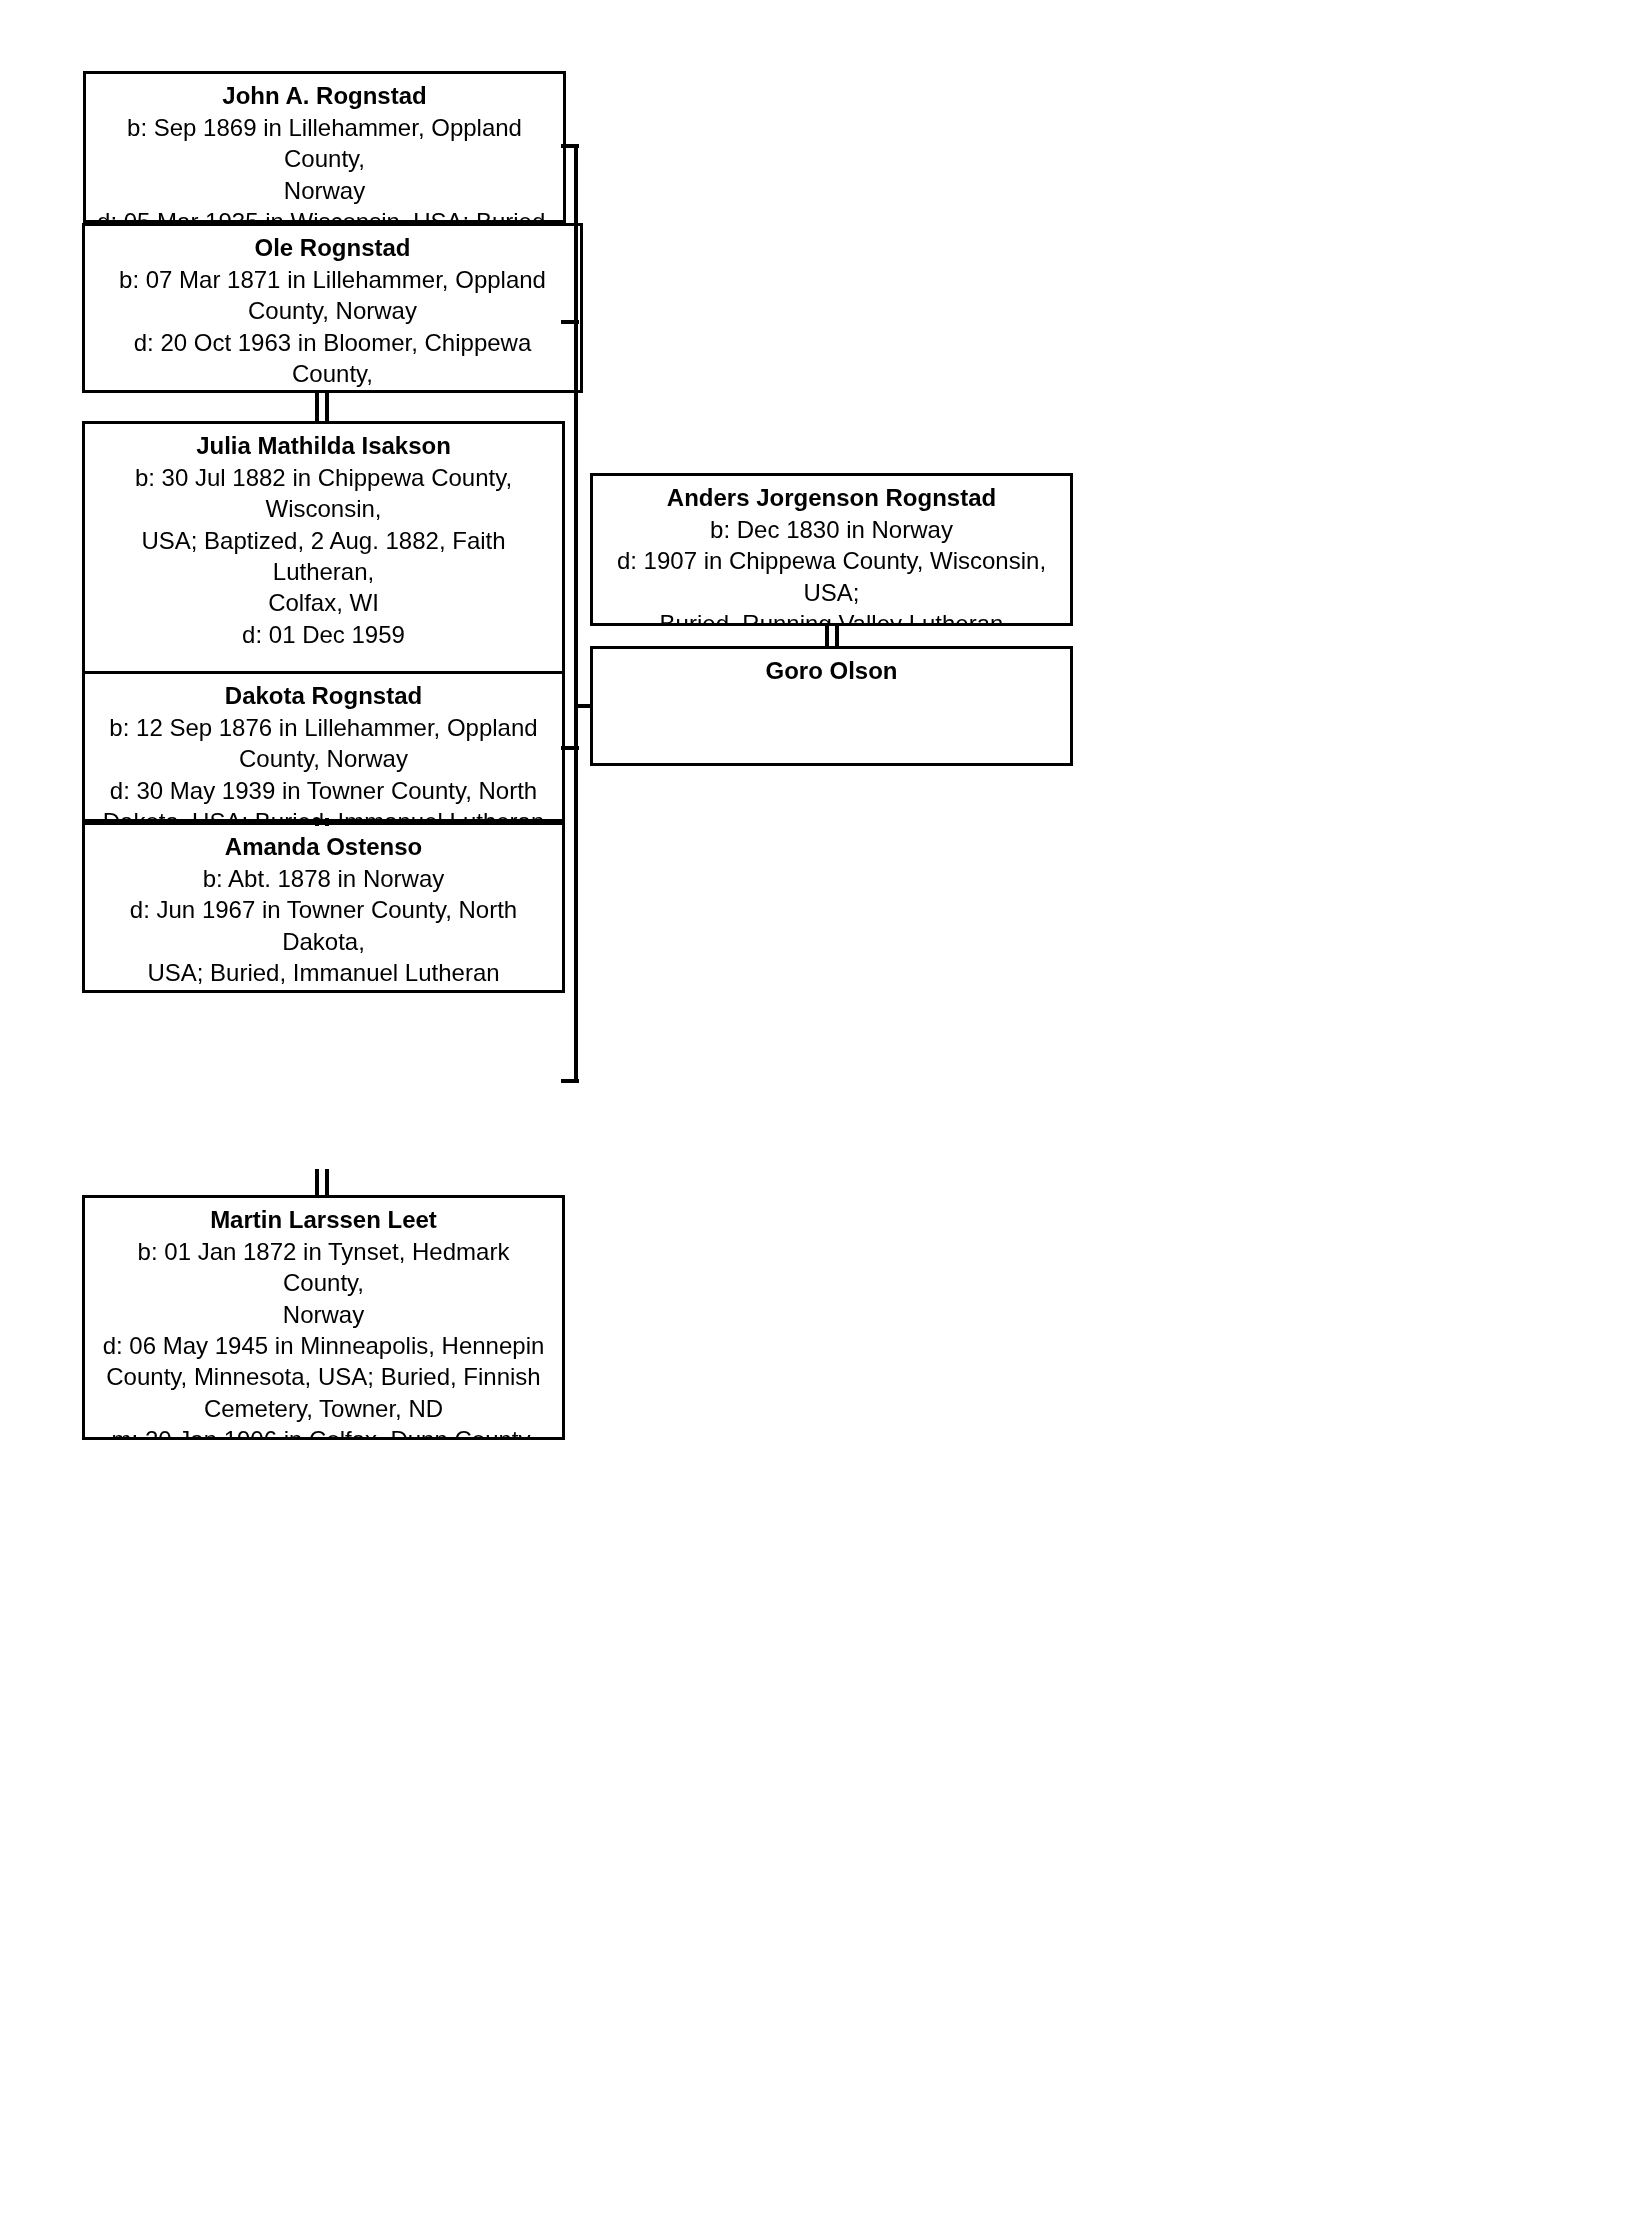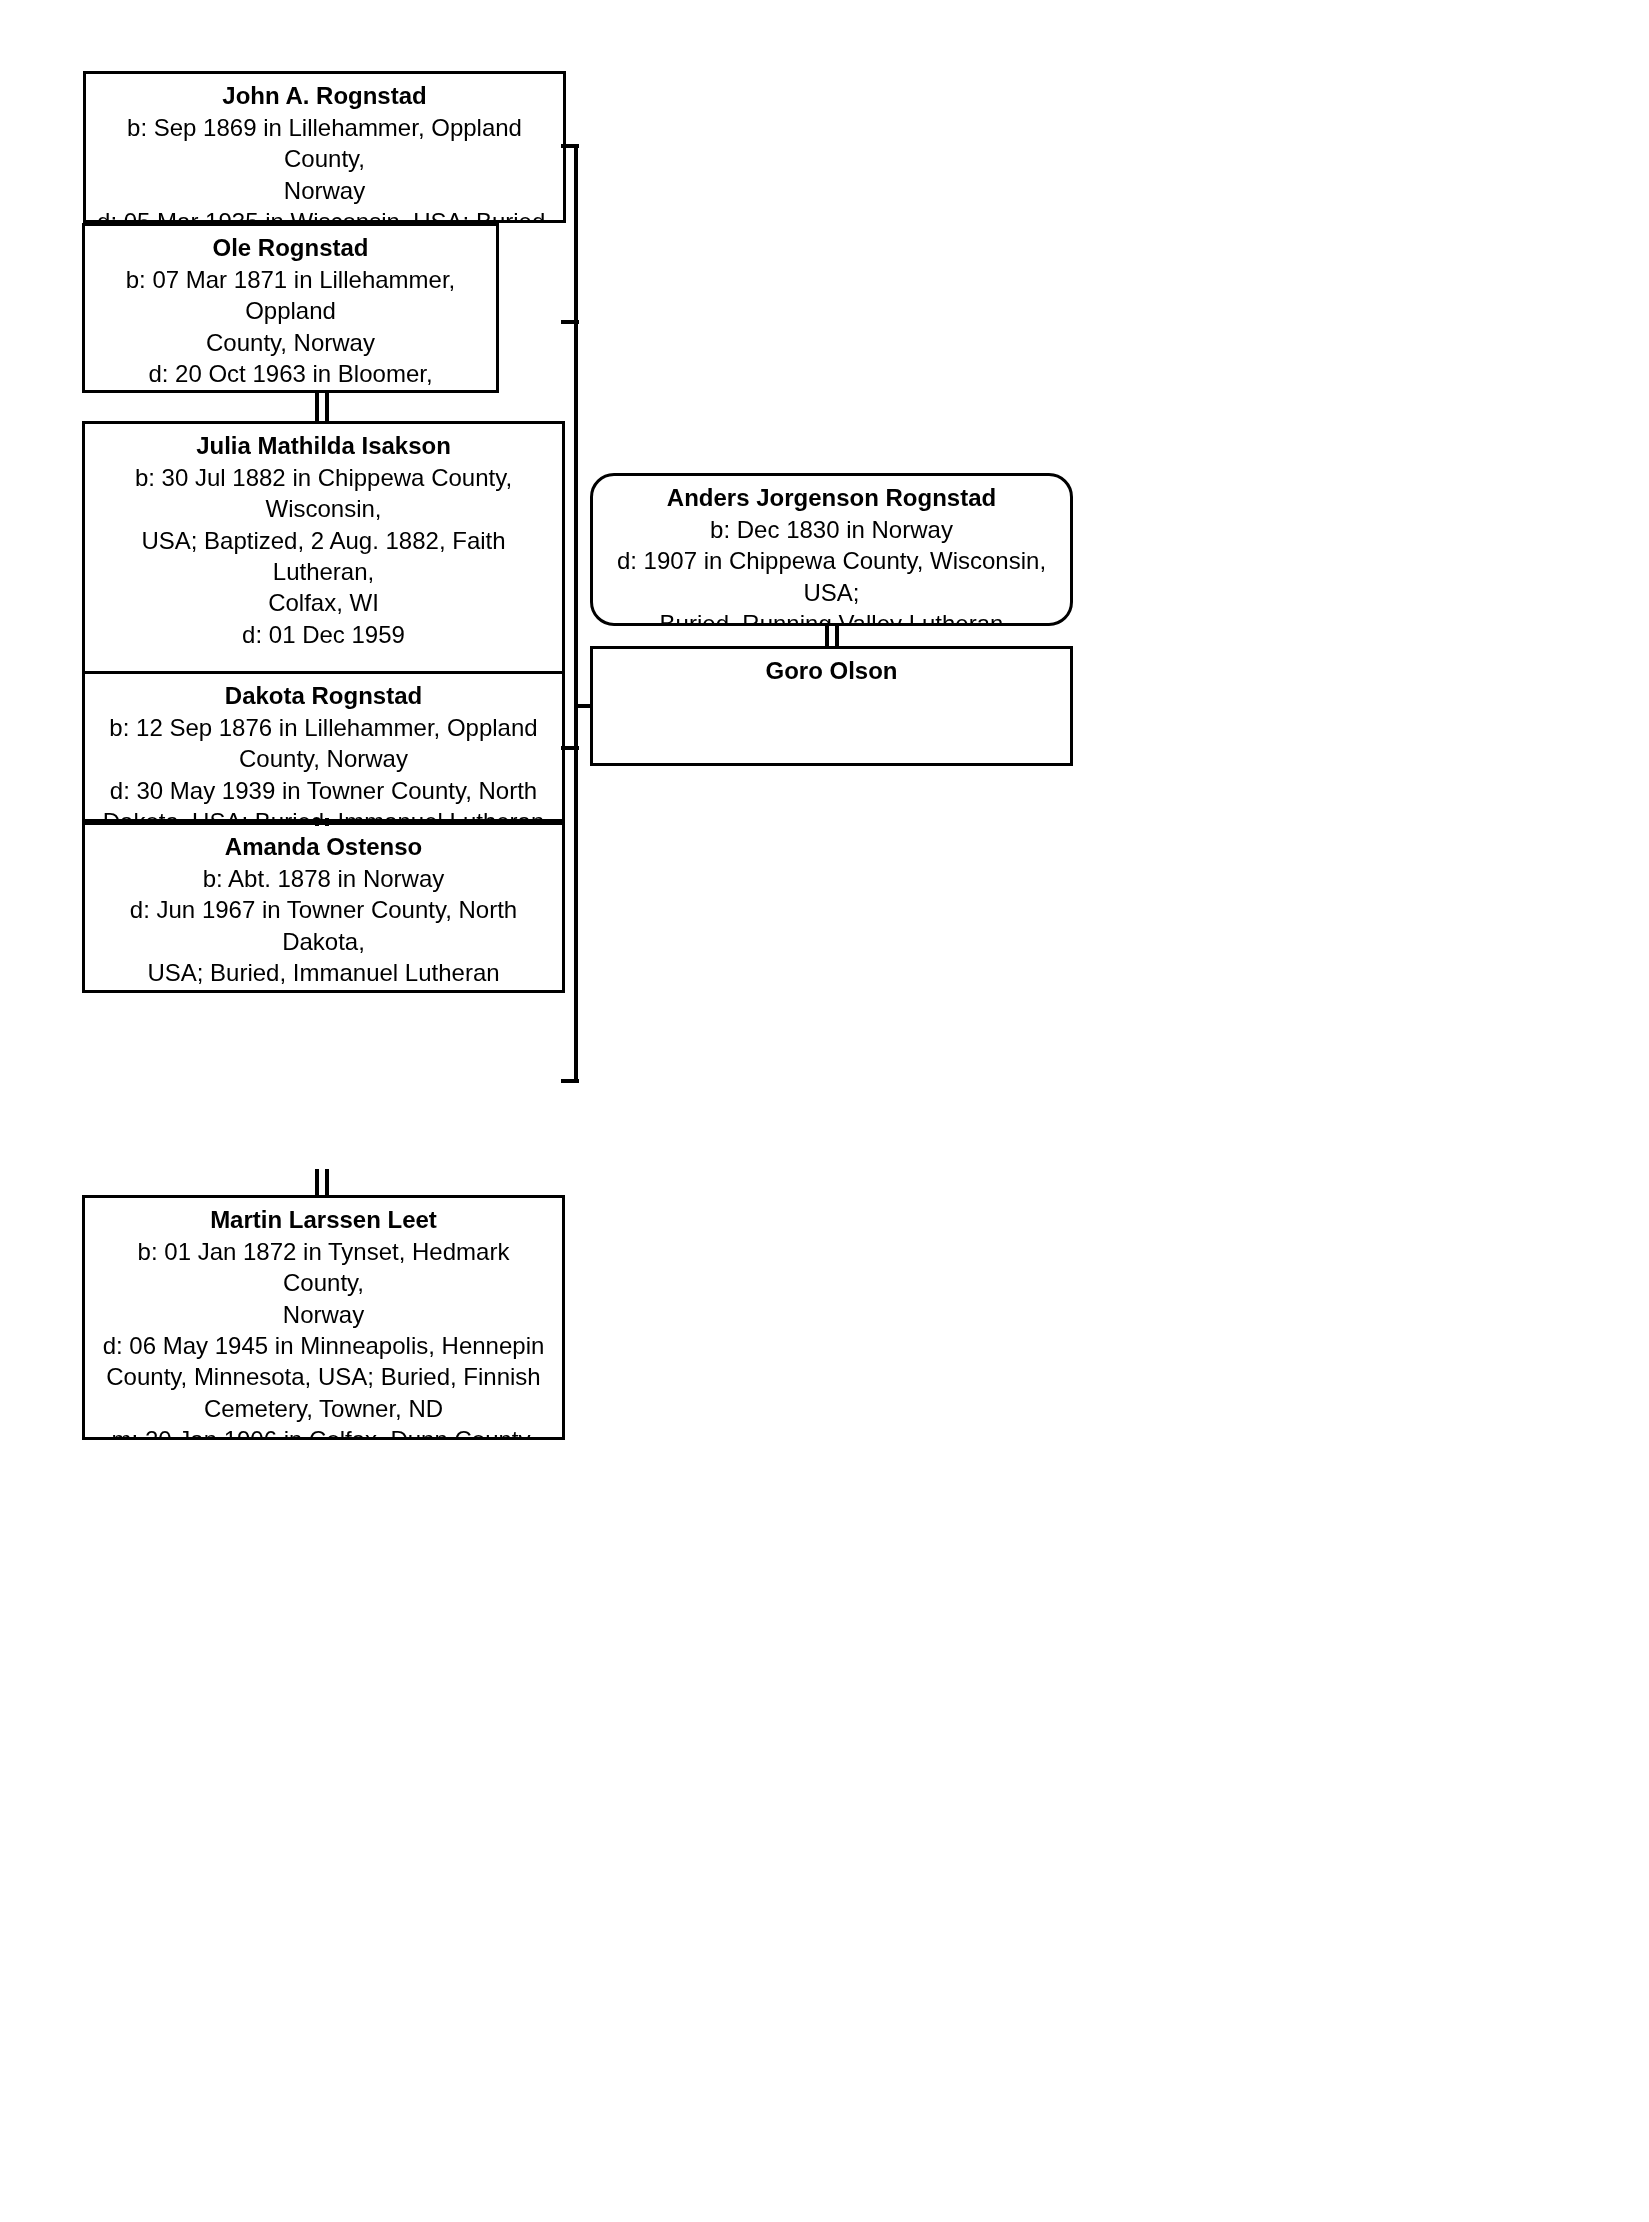--- a/index.html
+++ b/index.html
@@ -58,21 +58,21 @@
   <div class="node" style="left:83px; top:71px; width:483px; height:152px;">
     <div class="node-name">John A. Rognstad</div>
     <div class="node-lines">
       <div class="node-line">b: Sep 1869 in Lillehammer, Oppland County,</div>
       <div class="node-line">Norway</div>
       <div class="node-line">d: 05 Mar 1935 in Wisconsin, USA; Buried,</div>
 
     </div>
   </div>
 
-  <div class="node" style="left:82px; top:223px; width:417px; height:170px;">
+  <div class="node" style="left:82px; top:223px; width:501px; height:170px;">
     <div class="node-name">Ole Rognstad</div>
     <div class="node-lines">
       <div class="node-line">b: 07 Mar 1871 in Lillehammer, Oppland</div>
       <div class="node-line">County, Norway</div>
       <div class="node-line">d: 20 Oct 1963 in Bloomer, Chippewa County,</div>
       <div class="node-line">Wisconsin, USA; Buried, Running Valley</div>
 
     </div>
   </div>
 
@@ -115,21 +115,21 @@
       <div class="node-line">b: 01 Jan 1872 in Tynset, Hedmark County,</div>
       <div class="node-line">Norway</div>
       <div class="node-line">d: 06 May 1945 in Minneapolis, Hennepin</div>
       <div class="node-line">County, Minnesota, USA; Buried, Finnish</div>
       <div class="node-line">Cemetery, Towner, ND</div>
       <div class="node-line">m: 20 Jan 1906 in Colfax, Dunn County,</div>
 
     </div>
   </div>
 
-  <div class="node" style="left:590px; top:473px; width:483px; height:153px;border-radius:24px;">
+  <div class="node" style="left:590px; top:473px; width:483px; height:153px;">
     <div class="node-name">Anders Jorgenson Rognstad</div>
     <div class="node-lines">
       <div class="node-line">b: Dec 1830 in Norway</div>
       <div class="node-line">d: 1907 in Chippewa County, Wisconsin, USA;</div>
       <div class="node-line">Buried, Running Valley Lutheran Cemetery,</div>
 
     </div>
   </div>
 
   <div class="node" style="left:590px; top:646px; width:483px; height:120px;">

